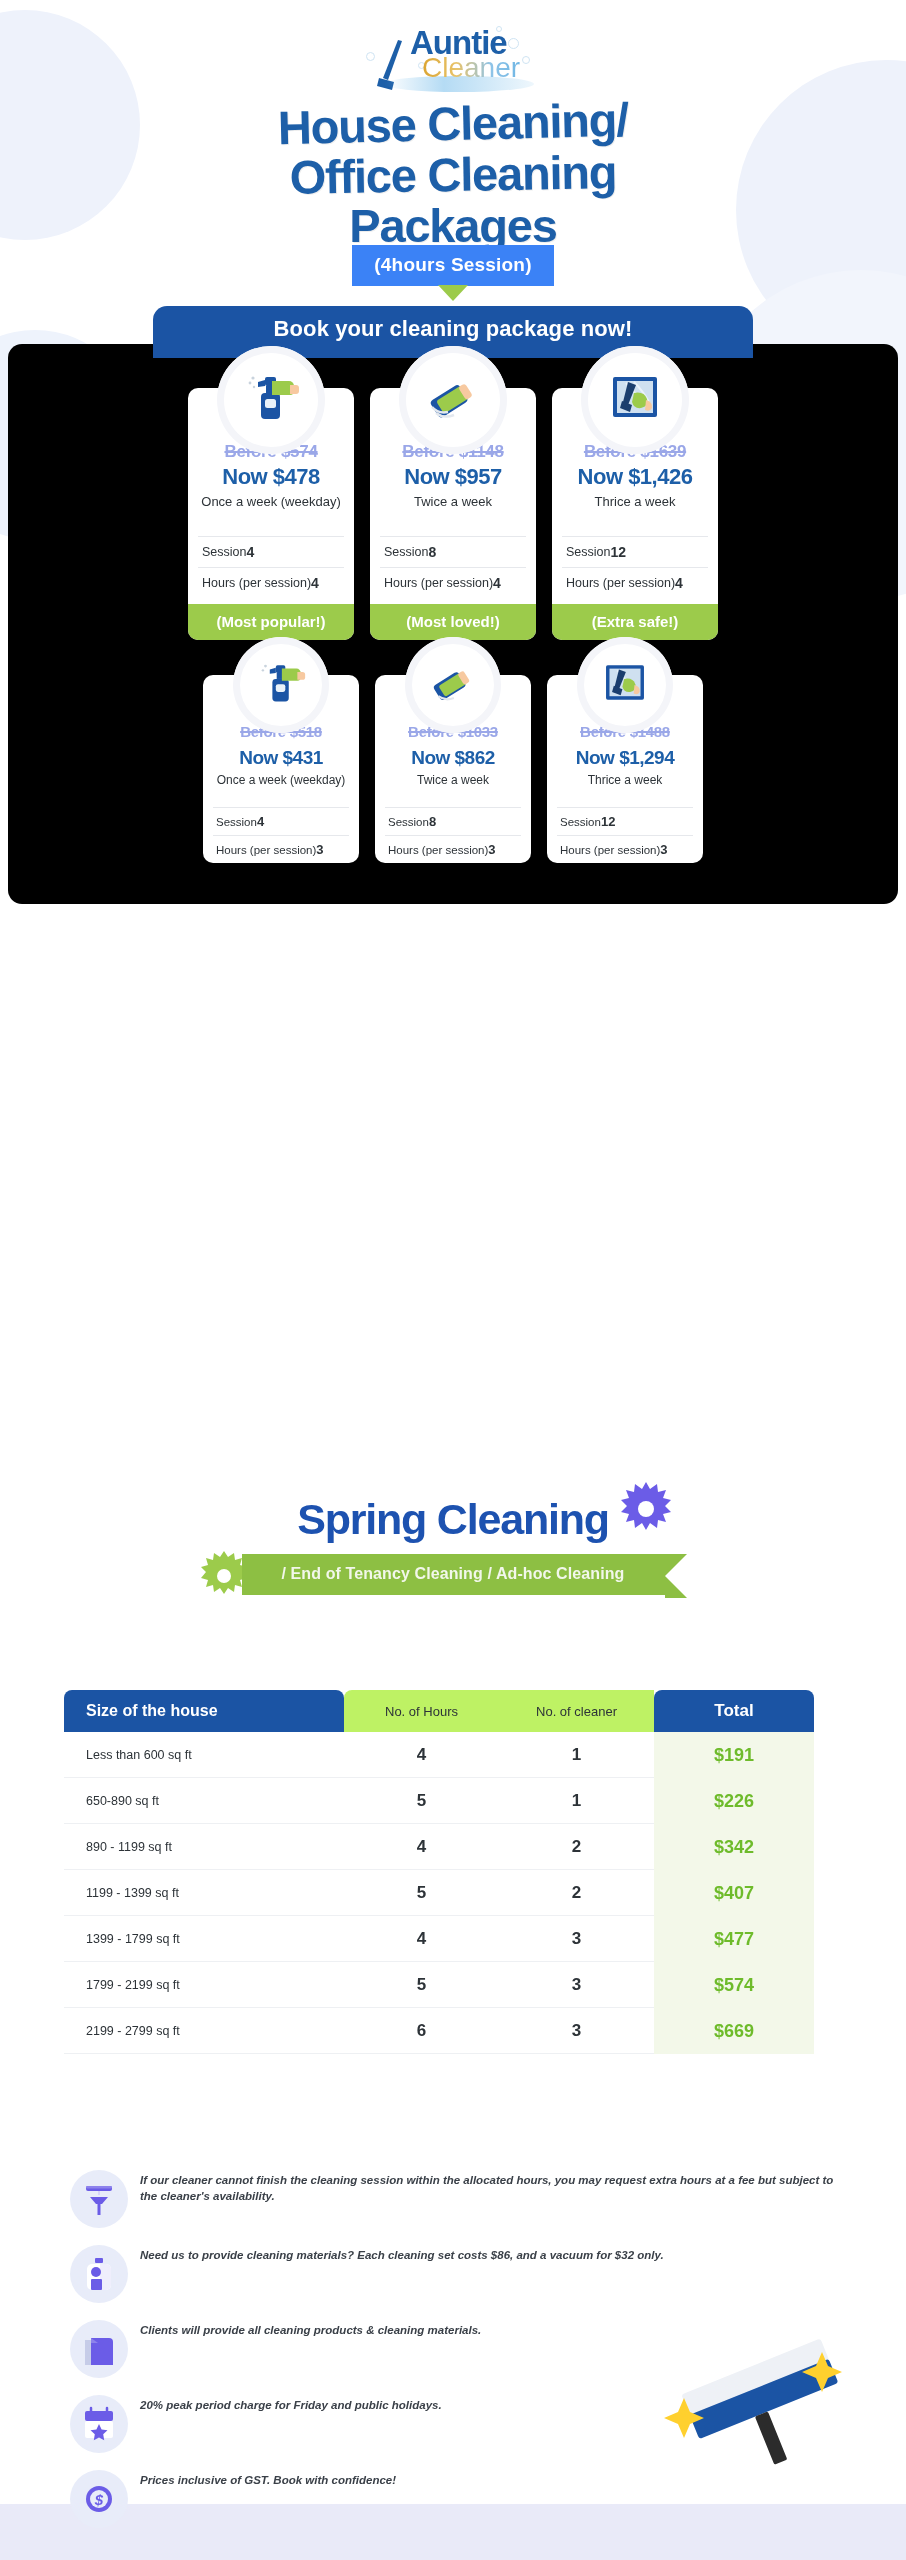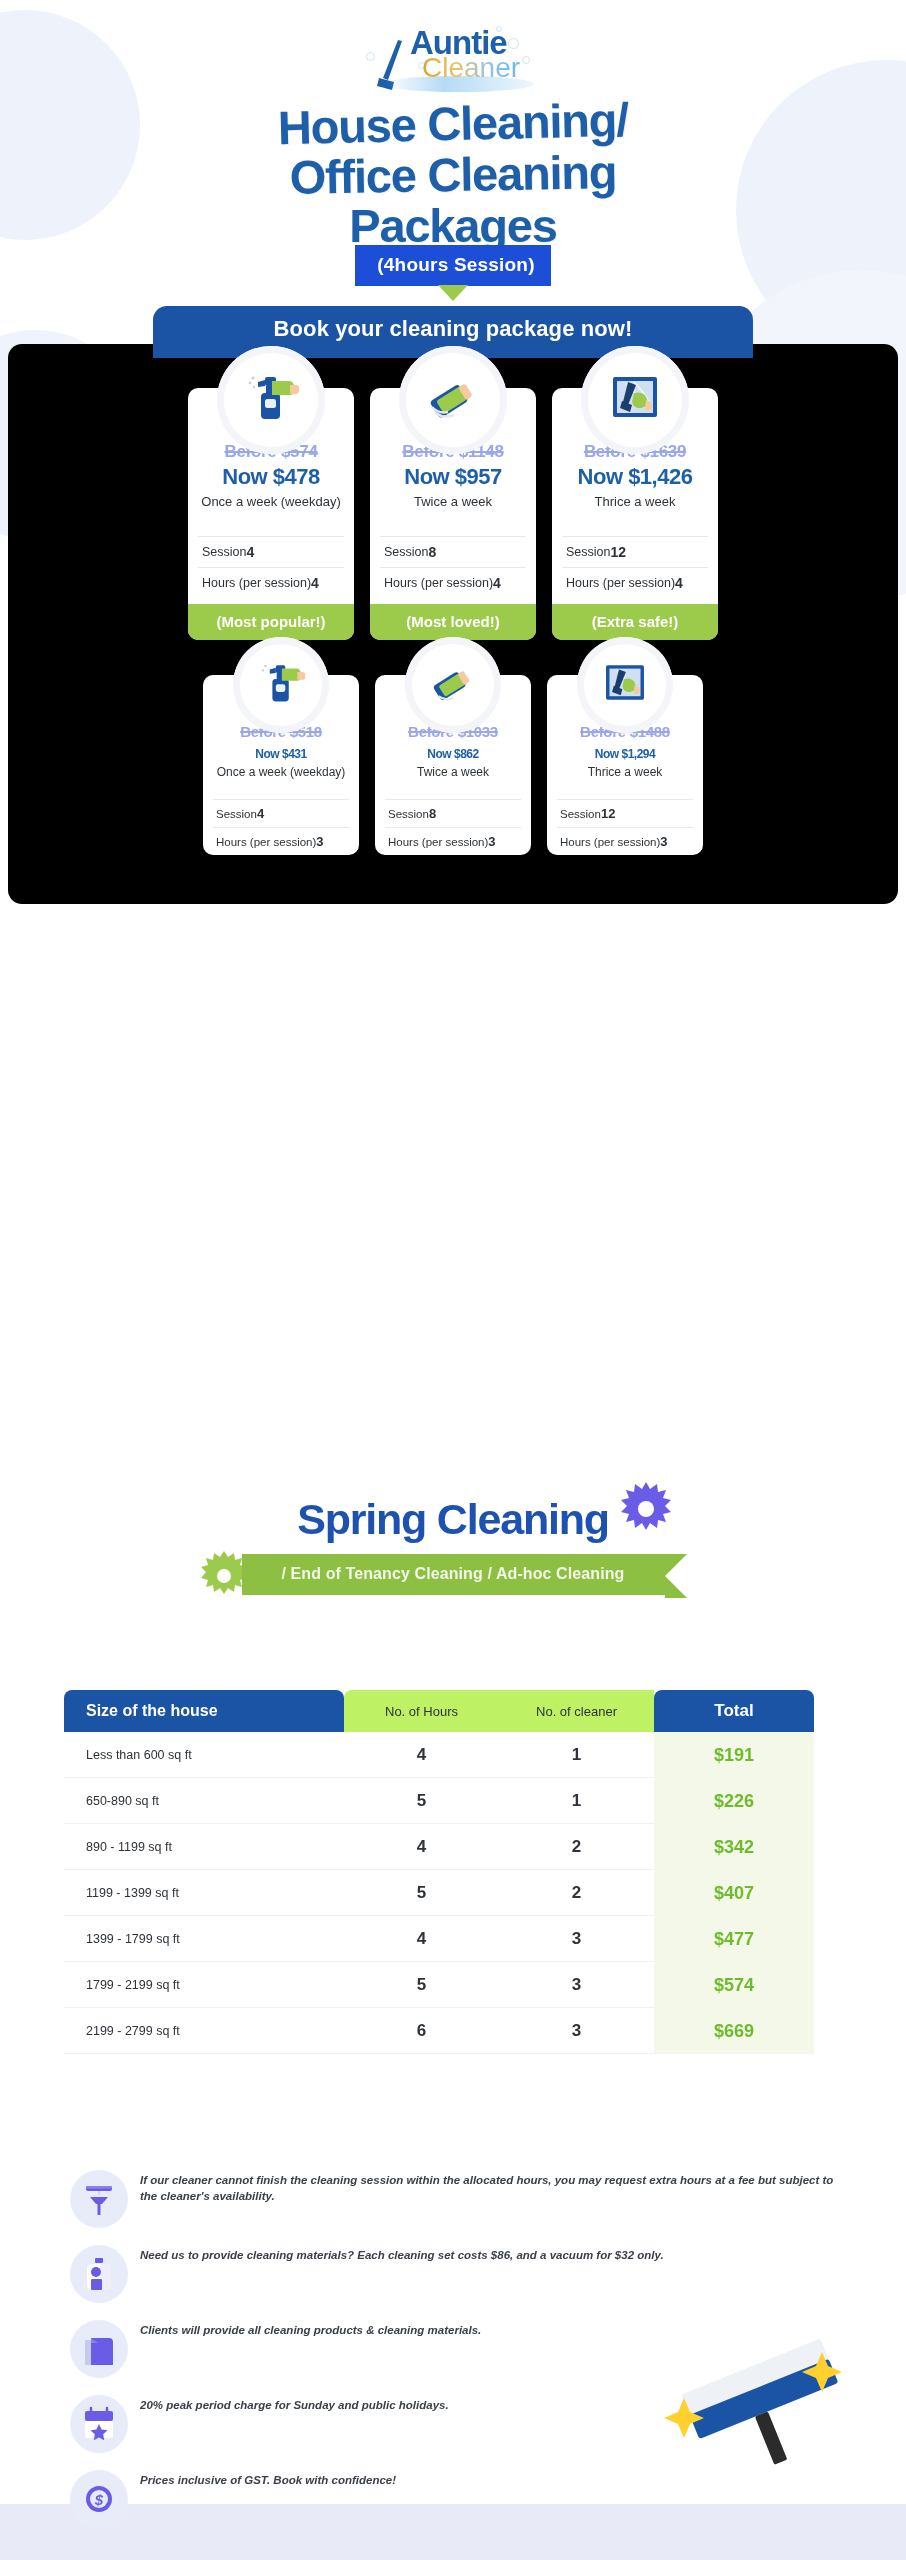--- a/index.html
+++ b/index.html
@@ -80,23 +80,23 @@
     text-shadow: 1px 1px 0 rgba(0,0,0,.07);
   }
 
   
   .session-badge-wrap {
     position: absolute; left: 0; right: 0; top: 245px;
     display: flex; justify-content: center; z-index: 3;
   }
   .session-badge {
     position: relative;
-    background: #1d4ed8; color: #ffffff;
+    background: #3b82f6; color: #ffffff;
     font-size: 19px; font-weight: bold;
-    padding: 9px 16px 10px 22px;
+    padding: 9px 22px 10px 22px;
     letter-spacing: .2px;
   }
   .session-badge::after {
     content: ""; position: absolute; left: 50%; transform: translateX(-50%);
     bottom: -15px; width: 0; height: 0;
     border-left: 15px solid transparent; border-right: 15px solid transparent;
     border-top: 16px solid #9ccb4b;
   }
 
   
@@ -146,21 +146,21 @@
   .before-price {
     color: #9aa7e8; font-size: 17px; font-weight: bold;
     text-decoration: line-through; text-decoration-thickness: 2px;
     margin-bottom: 2px; letter-spacing: -.3px;
   }
   .card.small .before-price { font-size: 15px; }
   .now-price {
     color: #1d5fa8; font-size: 22px; font-weight: bold; letter-spacing: -.5px;
     margin-bottom: 4px;
   }
-  .card.small .now-price { font-size: 12px; margin-top: 7px; }
+  .card.small .now-price { font-size: 19px; margin-top: 7px; }
   .freq {
     color: #2d3338; font-size: 13px; line-height: 1.25; margin-bottom: 10px;
     min-height: 32px;
   }
   .card.small .freq { font-size: 12px; min-height: 28px; margin-bottom: 6px; }
 
   .spec-table { border-top: 1px solid #e6e8ec; }
   .spec-row {
     display: flex; justify-content: flex-start; align-items: center;
     padding: 7px 4px; font-size: 12.5px; color: #2d3338;
@@ -599,21 +599,21 @@
 
       <div class="note">
         <div class="note-ico">
           <svg width="36" height="36" viewBox="0 0 36 36">
             <path d="M10 2 v5 M26 2 v5" stroke="#6b5ce7" stroke-width="2.5" fill="none" stroke-linecap="round"></path>
             <rect x="4" y="5" width="28" height="10" rx="2" fill="#6b5ce7"></rect>
             <rect x="4" y="15" width="28" height="17" rx="2" fill="#ffffff"></rect>
             <path d="M18 18 l2.6 5.4 l5.9 .8 l-4.3 4.1 l1 5.9 l-5.2 -2.8 l-5.2 2.8 l1 -5.9 l-4.3 -4.1 l5.9 -.8 z" fill="#6b5ce7"></path>
           </svg>
         </div>
-        <div class="note-txt">20% peak period charge for Sunday and public holidays.</div>
+        <div class="note-txt">20% peak period charge for Friday and public holidays.</div>
       </div>
 
       <div class="note">
         <div class="note-ico">
           <svg width="36" height="36" viewBox="0 0 36 36">
             <circle cx="18" cy="18" r="16" fill="#e8ecf9"></circle>
             <circle cx="18" cy="18" r="13" fill="#6b5ce7"></circle>
             <circle cx="18" cy="18" r="9" fill="#e8ecf9"></circle>
             <text x="18" y="24" text-anchor="middle" font-size="15" font-weight="bold" fill="#6b5ce7" font-family="Liberation Sans, sans-serif">$</text>
           </svg>

